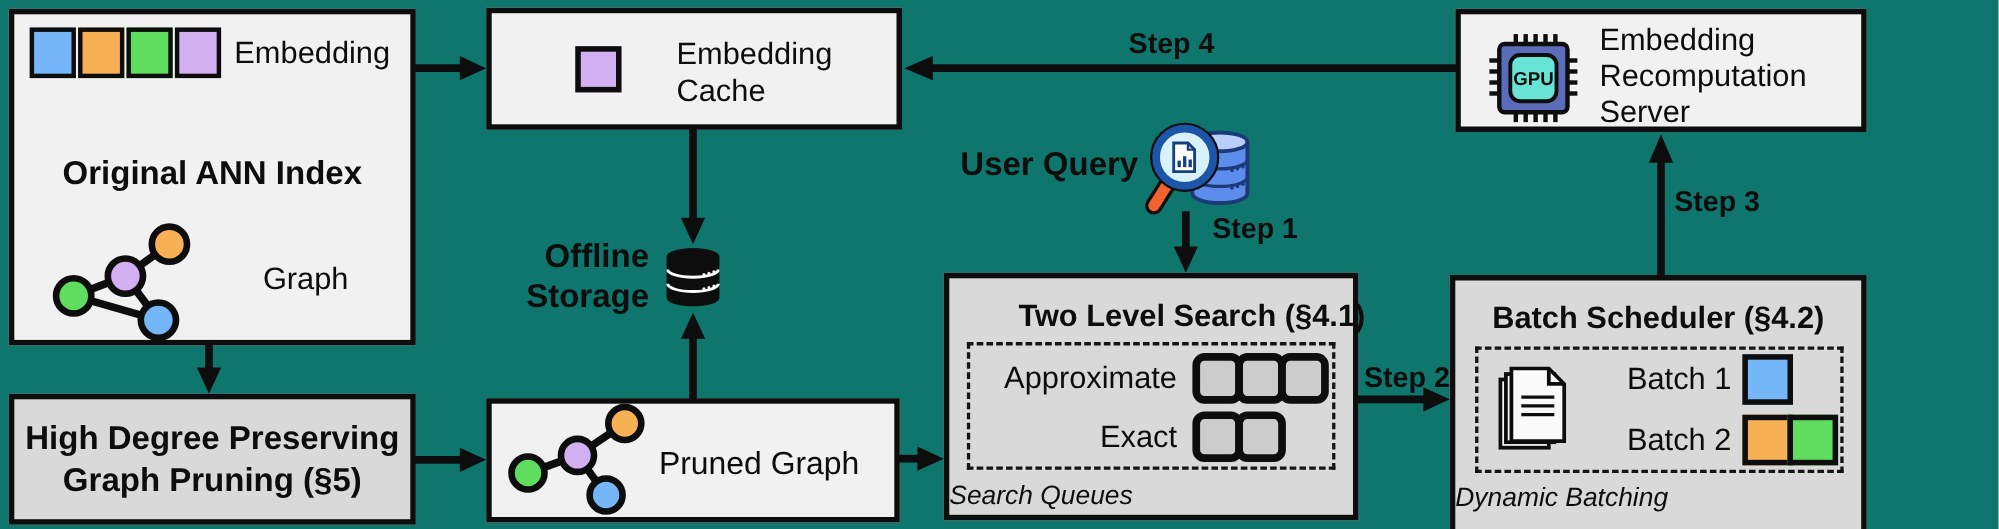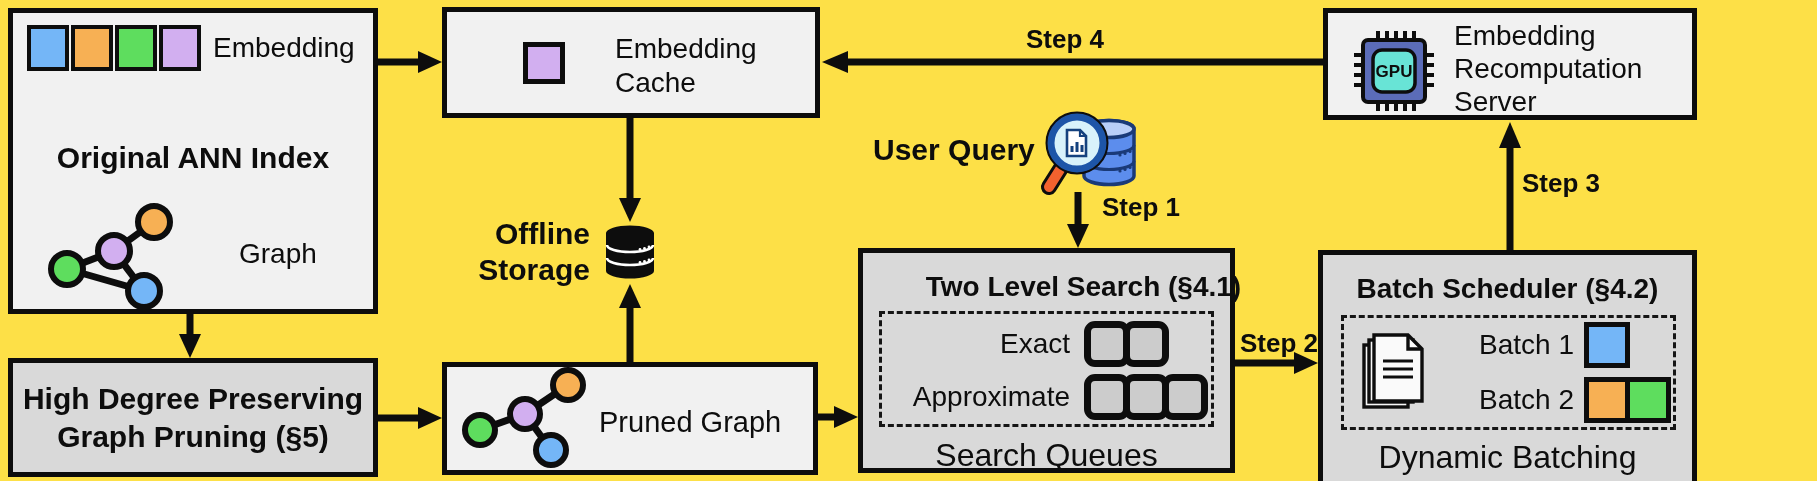--- a/index.html
+++ b/index.html
@@ -1,17 +1,17 @@
 <!DOCTYPE html>
 <html style="--blue: #74b6f7; --orange: #f7b054; --green: #5edd5e; --purple: #d2aff0; --box-light: #f1f1f1; --box-gray: #d9d9d9; --queue-fill: #cccccc; --line-black: #0d0d0d; --gpu-chip: #5b6cb8; --gpu-core: #68e4d6; --db-blue: #5c8ded; --db-blue-light: #b9cef8; --db-outline: #1a3a78; --lens-fill: #d8f2fb; --lens-rim: #1d55a8; --handle-orange: #f2622e;"><head>
 <meta charset="utf-8">
 <style>
   html,body{margin:0;padding:0;background:#fff;}
   #canvas{
-    position:relative;width:1817px;height:481px;background:#fde047;
+    position:relative;width:1817px;height:481px;background:#0f766e;
     font-family:"Liberation Sans",sans-serif;color:#0d0d0d;overflow:hidden;
   }
   .box{position:absolute;border:5px solid var(--line-black);box-sizing:border-box;}
   .light{background:var(--box-light);}
   .gray{background:var(--box-gray);}
   .t-reg{font-size:28px;line-height:34px;}
   .t-bold{font-weight:bold;}
   .pre{white-space:pre-line;}
   .abs{position:absolute;}
   .step-label{position:absolute;font-weight:bold;font-size:26px;}
@@ -20,21 +20,21 @@
   #emb-strip{position:absolute;left:14px;top:12px;display:flex;gap:2px;}
   .emb-sq{width:34px;height:38px;border:4px solid var(--line-black);}
   #ann-title{position:absolute;left:0;width:100%;top:128px;text-align:center;font-size:30px;font-weight:bold;}
 
   
   .cache-sq{position:absolute;left:76px;top:30px;width:32px;height:32px;border:5px solid var(--line-black);background:var(--purple);}
 
   
   .dashed{position:absolute;border:3px dashed #151515;box-sizing:border-box;}
   .panel-title{position:absolute;left:0;width:100%;text-align:center;font-size:28px;font-weight:bold;}
-  .panel-footer{position:absolute;left:0;width:100%;text-align:center;font-size:32px;}
+  .panel-footer{position:absolute;left:0;width:100%;font-size:24px;font-style:italic;}
   .queue-row{display:flex;align-items:center;height:53px;}
   .queue-label{width:188px;text-align:right;padding-right:14px;font-size:28px;}
   .queue-squares{display:flex;}
   .queue-sq{width:32px;height:32px;border:7px solid var(--line-black);border-radius:11px;background:var(--queue-fill);}
   .queue-sq + .queue-sq{margin-left:-7px;}
 
   
   .batch-body{position:absolute;left:18px;top:60px;width:335px;height:115px;display:flex;align-items:center;box-sizing:border-box;padding-left:16px;}
   .batch-rows{flex:1;display:flex;flex-direction:column;gap:9px;padding-right:12px;}
   .batch-row{display:flex;align-items:center;}
@@ -149,30 +149,30 @@
       <rect x="30.5" y="43" width="3" height="6"></rect>
       <rect x="35.5" y="39" width="3" height="10"></rect>
       <rect x="40.5" y="42" width="3" height="7"></rect>
     </g>
   </svg>
 
   <div class="box gray" style="left:858px;top:248px;width:377px;height:225px;">
     <div class="panel-title" style="top:18px;padding-left:37px;">Two Level Search (§4.1)</div>
     <div class="dashed" style="left:16px;top:58px;width:335px;height:116px;padding-top:3px;">
       <div class="queue-row">
-        <div class="queue-label">Exact</div>
+        <div class="queue-label">Approximate</div>
         <div class="queue-squares">
+            <div class="queue-sq"></div>
             <div class="queue-sq"></div>
             <div class="queue-sq"></div>
           </div>
       </div>
       <div class="queue-row">
-        <div class="queue-label">Approximate</div>
+        <div class="queue-label">Exact</div>
         <div class="queue-squares">
-            <div class="queue-sq"></div>
             <div class="queue-sq"></div>
             <div class="queue-sq"></div>
           </div>
       </div>
     </div>
     <div class="panel-footer" style="top:184px;">Search Queues</div>
   </div>
 
   <div class="box gray" style="left:1318px;top:250px;width:379px;height:238px;">
     <div class="panel-title" style="top:18px;">Batch Scheduler (§4.2)</div>

